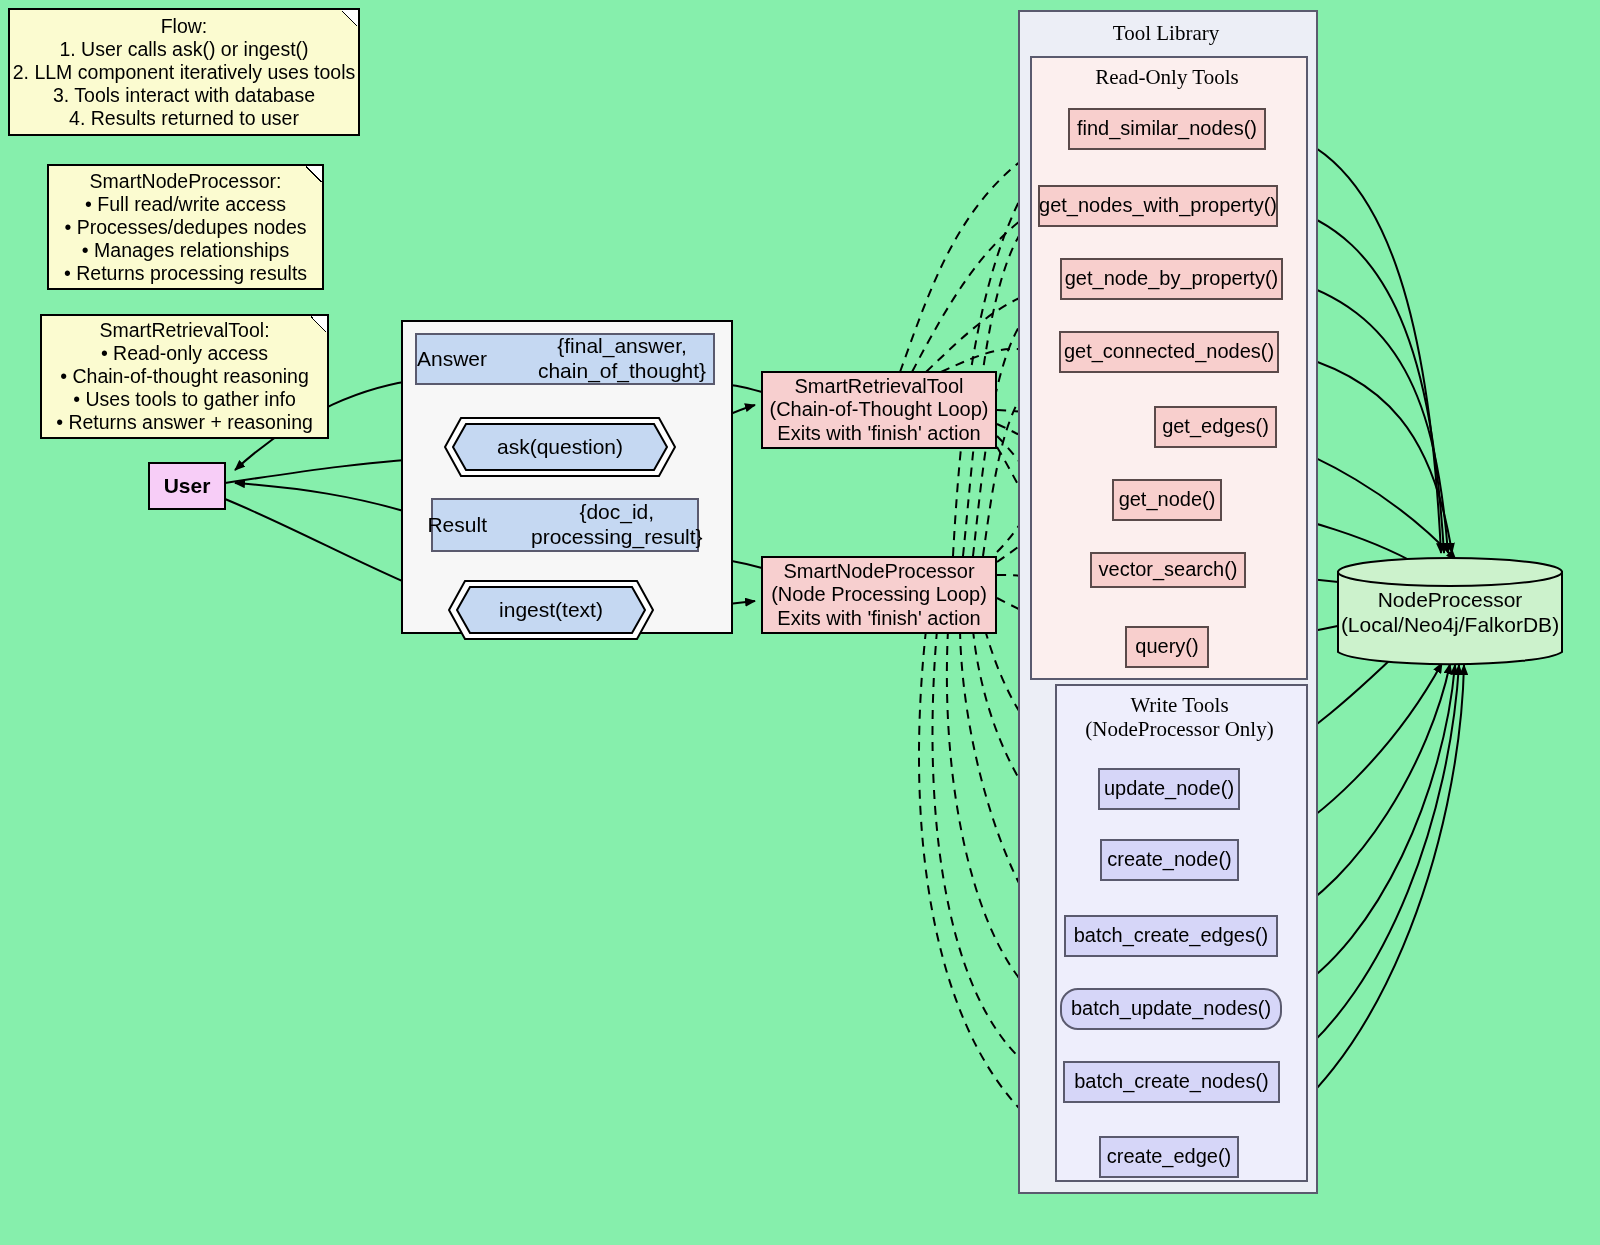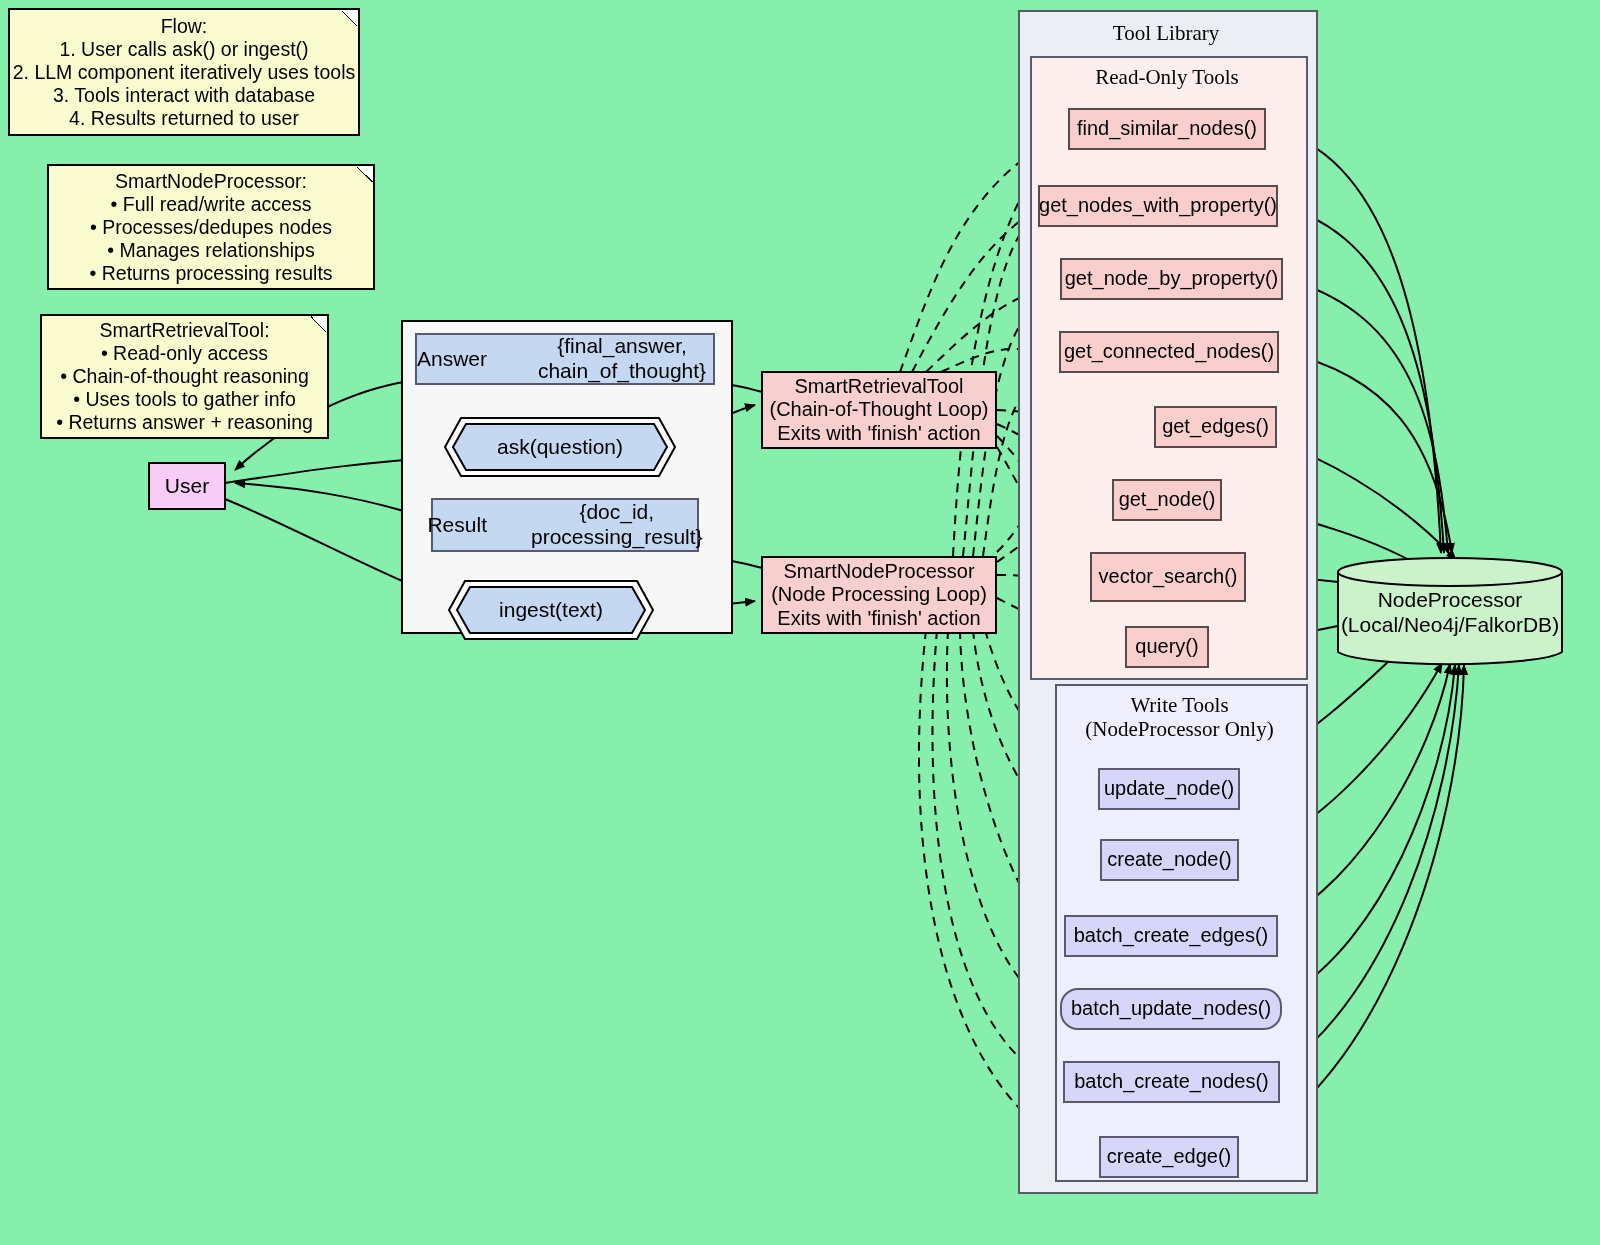--- a/index.html
+++ b/index.html
@@ -127,39 +127,39 @@
 
   <div class="node note" style="left:8px;top:8px;width:352px;height:128px;">
     <span class="fold"></span>
     <span class="note-line">Flow:</span>
     <span class="note-line">1. User calls ask() or ingest()</span>
     <span class="note-line">2. LLM component iteratively uses tools</span>
     <span class="note-line">3. Tools interact with database</span>
     <span class="note-line">4. Results returned to user</span>
   </div>
 
-  <div class="node note" style="left:47px;top:164px;width:328px;height:126px;">
+  <div class="node note" style="left:47px;top:164px;width:277px;height:126px;">
     <span class="fold"></span>
     <span class="note-line">SmartNodeProcessor:</span>
     <span class="note-line">• Full read/write access</span>
     <span class="note-line">• Processes/dedupes nodes</span>
     <span class="note-line">• Manages relationships</span>
     <span class="note-line">• Returns processing results</span>
   </div>
 
   <div class="node note" style="left:40px;top:314px;width:289px;height:125px;">
     <span class="fold"></span>
     <span class="note-line">SmartRetrievalTool:</span>
     <span class="note-line">• Read-only access</span>
     <span class="note-line">• Chain-of-thought reasoning</span>
     <span class="note-line">• Uses tools to gather info</span>
     <span class="note-line">• Returns answer + reasoning</span>
   </div>
 
-  <div class="node user" style="left:148px;top:462px;width:78px;height:48px;">User</div>
+  <div class="node user" style="left:148px;top:462px;width:78px;height:48px;font-weight:bold;">User</div>
 
   <div class="panel-api" style="position:absolute;left:401px;top:320px;width:328px;height:310px;"></div>
 
   <div class="node box-blue" style="left:415px;top:333px;width:300px;height:52px;">
     <span>Answer</span>
     <span>{final_answer, chain_of_thought}</span>
   </div>
 
   <div class="oct-wrap" style="left:444px;top:417px;width:232px;height:60px;">
     <svg width="232" height="60" viewBox="0 0 232 60" style="position:absolute;left:0;top:0;">
@@ -199,21 +199,21 @@
 
   <div class="panel-ro" style="position:absolute;left:1030px;top:56px;width:274px;height:620px;"></div>
   <div class="panel-title" style="left:1030px;top:66px;width:274px;">Read-Only Tools</div>
 
   <div class="node tool-ro" style="left:1038px;top:185px;width:240px;height:42px;">get_nodes_with_property()</div>
   <div class="node tool-ro" style="left:1068px;top:108px;width:198px;height:42px;">find_similar_nodes()</div>
   <div class="node tool-ro" style="left:1060px;top:258px;width:223px;height:42px;">get_node_by_property()</div>
   <div class="node tool-ro" style="left:1059px;top:331px;width:220px;height:42px;">get_connected_nodes()</div>
   <div class="node tool-ro" style="left:1106px;top:406px;width:123px;height:42px;margin-left:48px;">get_edges()</div>
   <div class="node tool-ro" style="left:1112px;top:479px;width:110px;height:42px;">get_node()</div>
-  <div class="node tool-ro" style="left:1090px;top:552px;width:156px;height:50px;">vector_search()</div>
+  <div class="node tool-ro" style="left:1090px;top:552px;width:156px;height:36px;">vector_search()</div>
   <div class="node tool-ro" style="left:1125px;top:626px;width:84px;height:42px;">query()</div>
 
   <div class="panel-wr" style="position:absolute;left:1055px;top:684px;width:249px;height:494px;"></div>
   <div class="panel-title" style="left:1055px;top:694px;width:249px;">
     <div>Write Tools</div>
     <div>(NodeProcessor Only)</div>
   </div>
 
   <div class="node tool-wr" style="left:1098px;top:768px;width:142px;height:42px;">update_node()</div>
   <div class="node tool-wr" style="left:1100px;top:839px;width:139px;height:42px;">create_node()</div>

